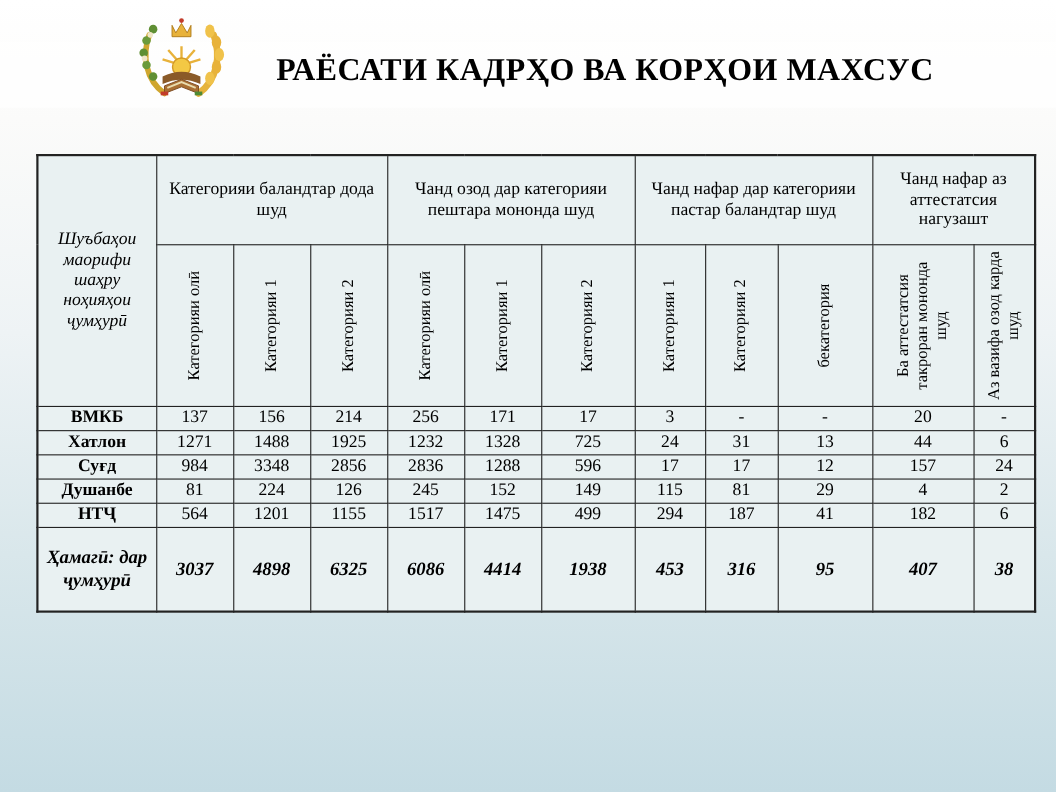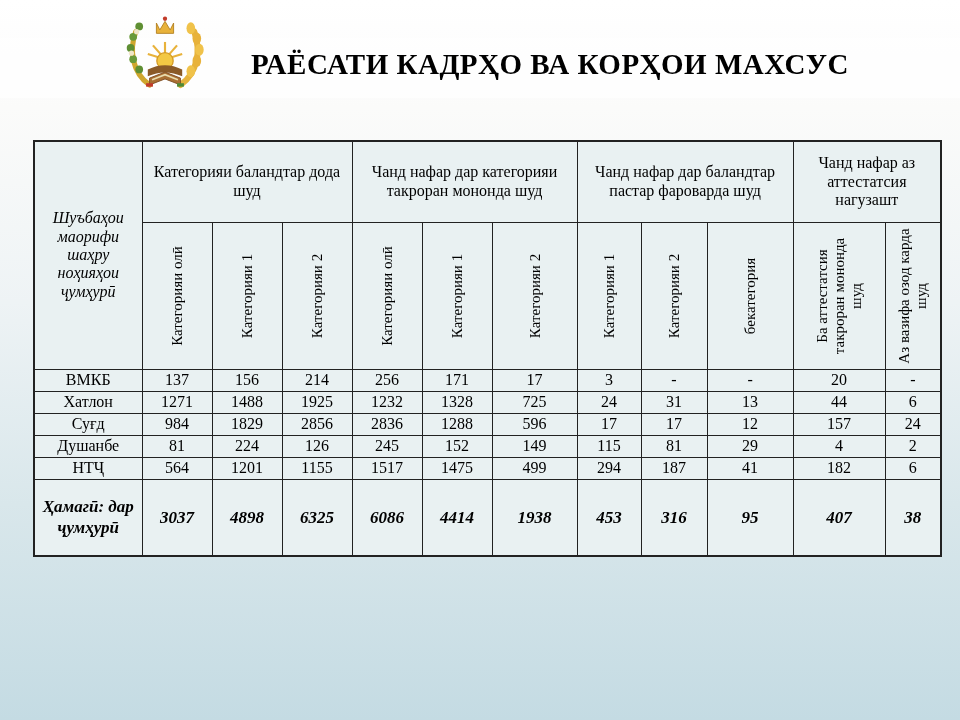--- a/index.html
+++ b/index.html
@@ -42,21 +42,21 @@
   td.corner{font-size:17px;line-height:1.3;font-style:italic;}
   td.ghead{font-size:16.5px;line-height:1.3;}
   td.vcell{position:relative;}
   .vtext{
     position:absolute;left:50%;top:50%;
     transform:translate(-50%,-50%) rotate(-90deg);
     width:140px;
     font-size:15px;line-height:1.12;text-align:center;
   }
   tr.r-total td{font-weight:bold;font-size:17px;line-height:1.25;}
-  td.region{font-size:16px;}
+  td.region{font-size:16px;font-weight:bold;}
 </style>
 </head>
 <body>
 
 <div class="slide">
 
   <div class="banner"></div>
 
   <div class="emblem">
     <svg viewBox="0 0 100 100" width="86" height="92">
@@ -114,22 +114,22 @@
       <col style="width:64px">
         <col style="width:66px">
         <col style="width:86px">
       <col style="width:92px">
         <col style="width:56px">
     </colgroup>
     <tbody>
         <tr class="r-group">
       <td class="corner" rowspan="2">Шуъбаҳои маорифи шаҳру ноҳияҳои ҷумҳурӣ</td>
       <td class="ghead" colspan="3">Категорияи баландтар дода шуд</td>
-      <td class="ghead" colspan="3">Чанд нафар дар категорияи такроран мононда шуд</td>
-      <td class="ghead" colspan="3">Чанд нафар дар баландтар пастар фароварда шуд</td>
+      <td class="ghead" colspan="3">Чанд озод дар категорияи пештара мононда шуд</td>
+      <td class="ghead" colspan="3">Чанд нафар дар категорияи пастар баландтар шуд</td>
       <td class="ghead" colspan="2">Чанд нафар аз аттестатсия нагузашт</td>
     </tr>
     <tr class="r-sub">
       <td class="vcell">
             <div class="vtext">Категорияи олӣ</div>
           </td>
       <td class="vcell">
             <div class="vtext">Категорияи 1</div>
           </td>
       <td class="vcell">
@@ -185,21 +185,21 @@
       <td>725</td>
       <td>24</td>
       <td>31</td>
       <td>13</td>
       <td>44</td>
       <td>6</td>
     </tr>
     <tr class="r-data">
       <td class="region">Суғд</td>
       <td>984</td>
-      <td>1829</td>
+      <td>3348</td>
       <td>2856</td>
       <td>2836</td>
       <td>1288</td>
       <td>596</td>
       <td>17</td>
       <td>17</td>
       <td>12</td>
       <td>157</td>
       <td>24</td>
     </tr>

